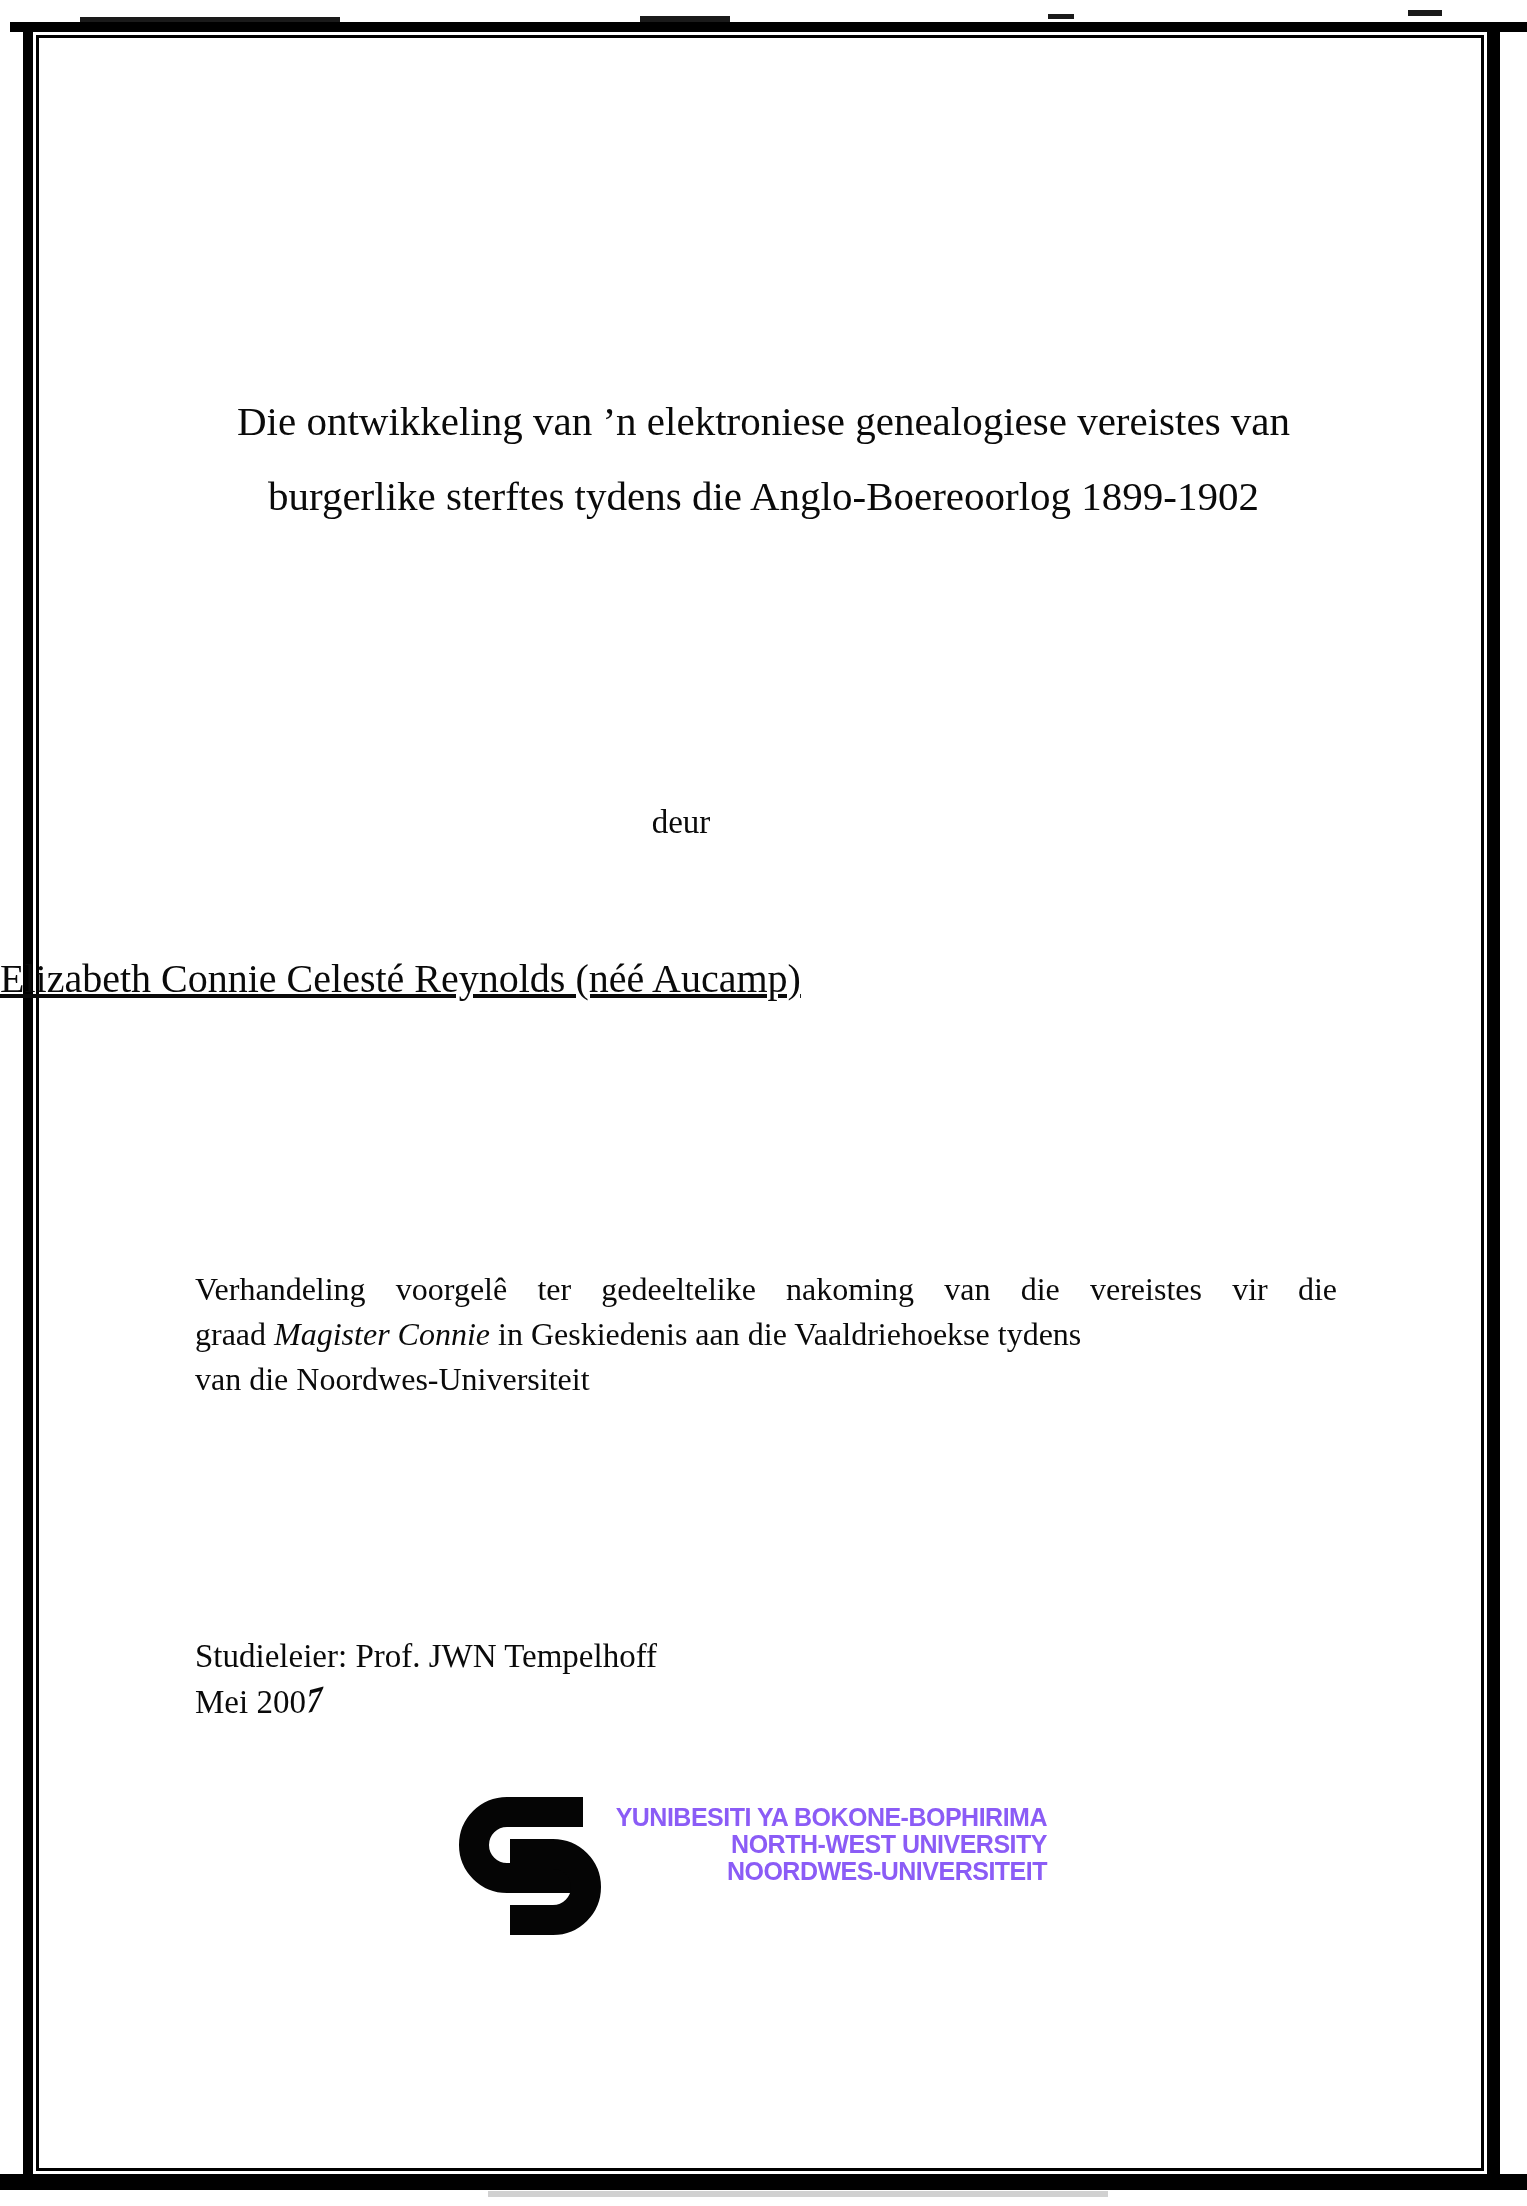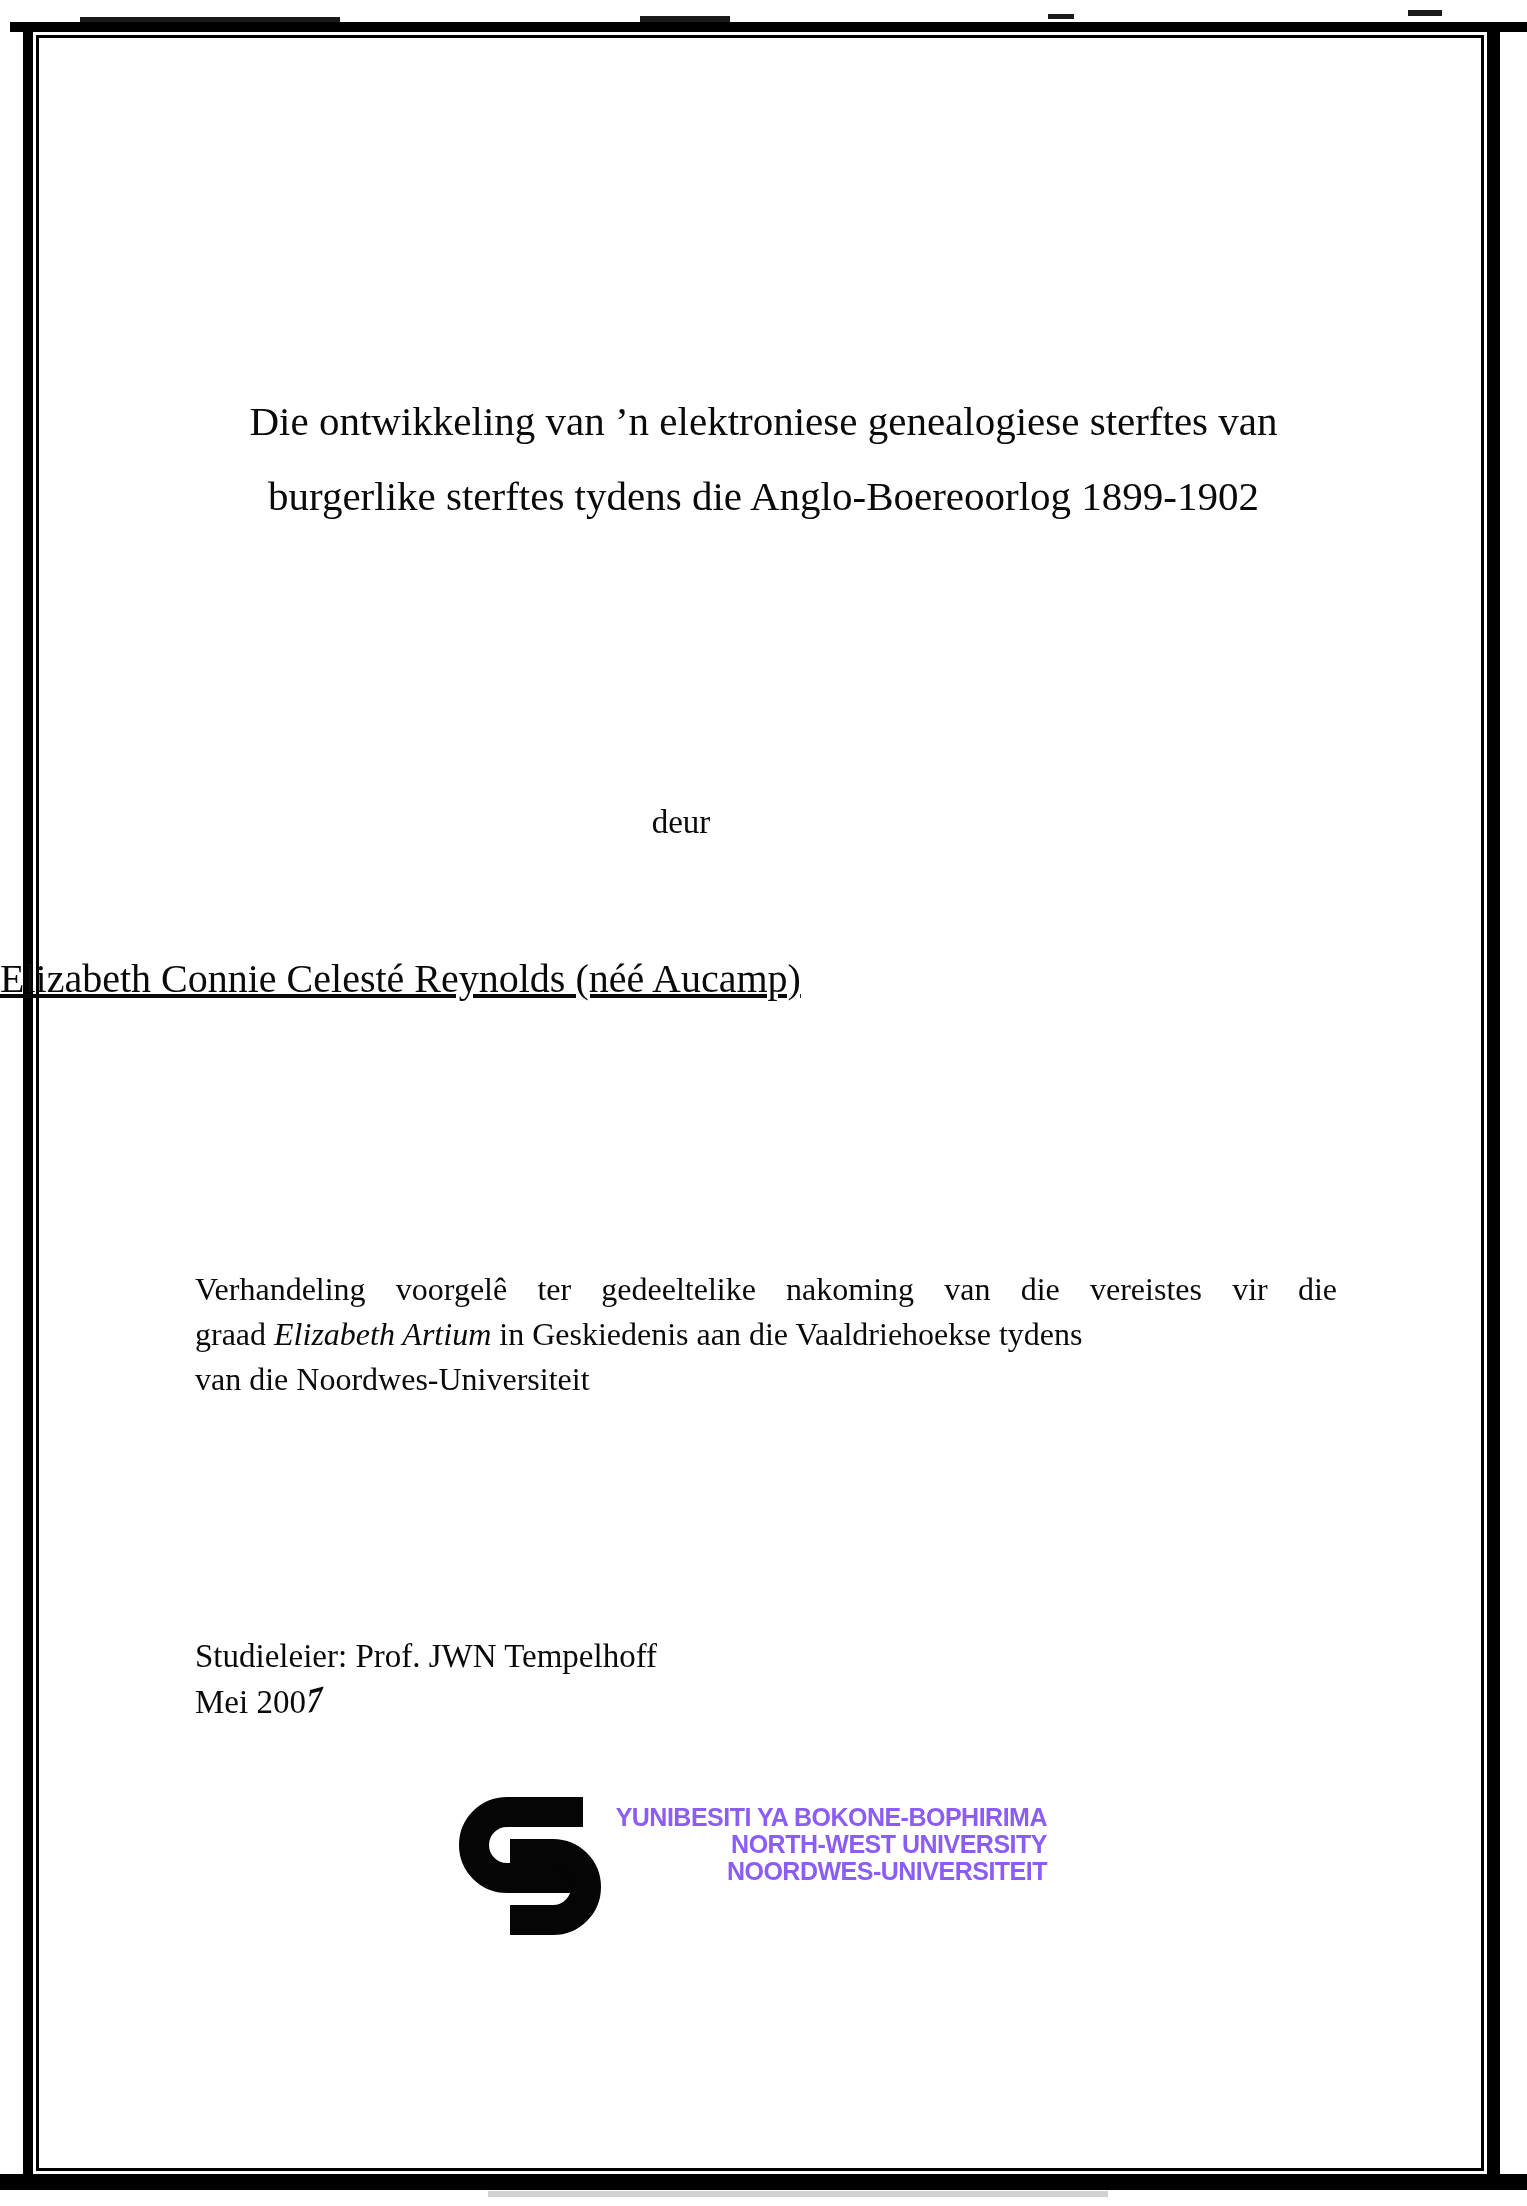--- a/index.html
+++ b/index.html
@@ -84,31 +84,31 @@
   <div class="speck sp1"></div>
   <div class="speck sp2"></div>
   <div class="speck sp3"></div>
   <div class="speck sp4"></div>
   <div class="smear"></div>
 
   <div class="frame-outer"></div>
   <div class="frame-inner"></div>
 
   <div class="title">
-    <div>Die ontwikkeling van ’n elektroniese genealogiese sterftes van</div>
+    <div>Die ontwikkeling van ’n elektroniese genealogiese vereistes van</div>
     <div>burgerlike sterftes tydens die Anglo-Boereoorlog 1899-1902</div>
   </div>
 
   <div class="byline">deur</div>
 
   <div class="author">Elizabeth Connie Celesté Reynolds (néé Aucamp)</div>
 
   <div class="statement">
     <div class="st-justify">Verhandeling voorgelê ter gedeeltelike nakoming van die vereistes vir die</div>
-    <div><span>graad </span><span class="it">Elizabeth Artium</span><span> in Geskiedenis aan die Vaaldriehoekse tydens</span></div>
+    <div><span>graad </span><span class="it">Magister Connie</span><span> in Geskiedenis aan die Vaaldriehoekse tydens</span></div>
     <div>van die Noordwes-Universiteit</div>
   </div>
 
   <div class="credits">
     <div>Studieleier: Prof. JWN Tempelhoff</div>
     <div><span>Mei 200</span><span class="odd7">7</span></div>
   </div>
 
   <svg class="logo-mark" viewBox="0 0 152 142" xmlns="http://www.w3.org/2000/svg" aria-hidden="true">
     <path class="lnk" d="M 130 17 H 54 A 33 33 0 0 0 54 83 H 130"></path>

